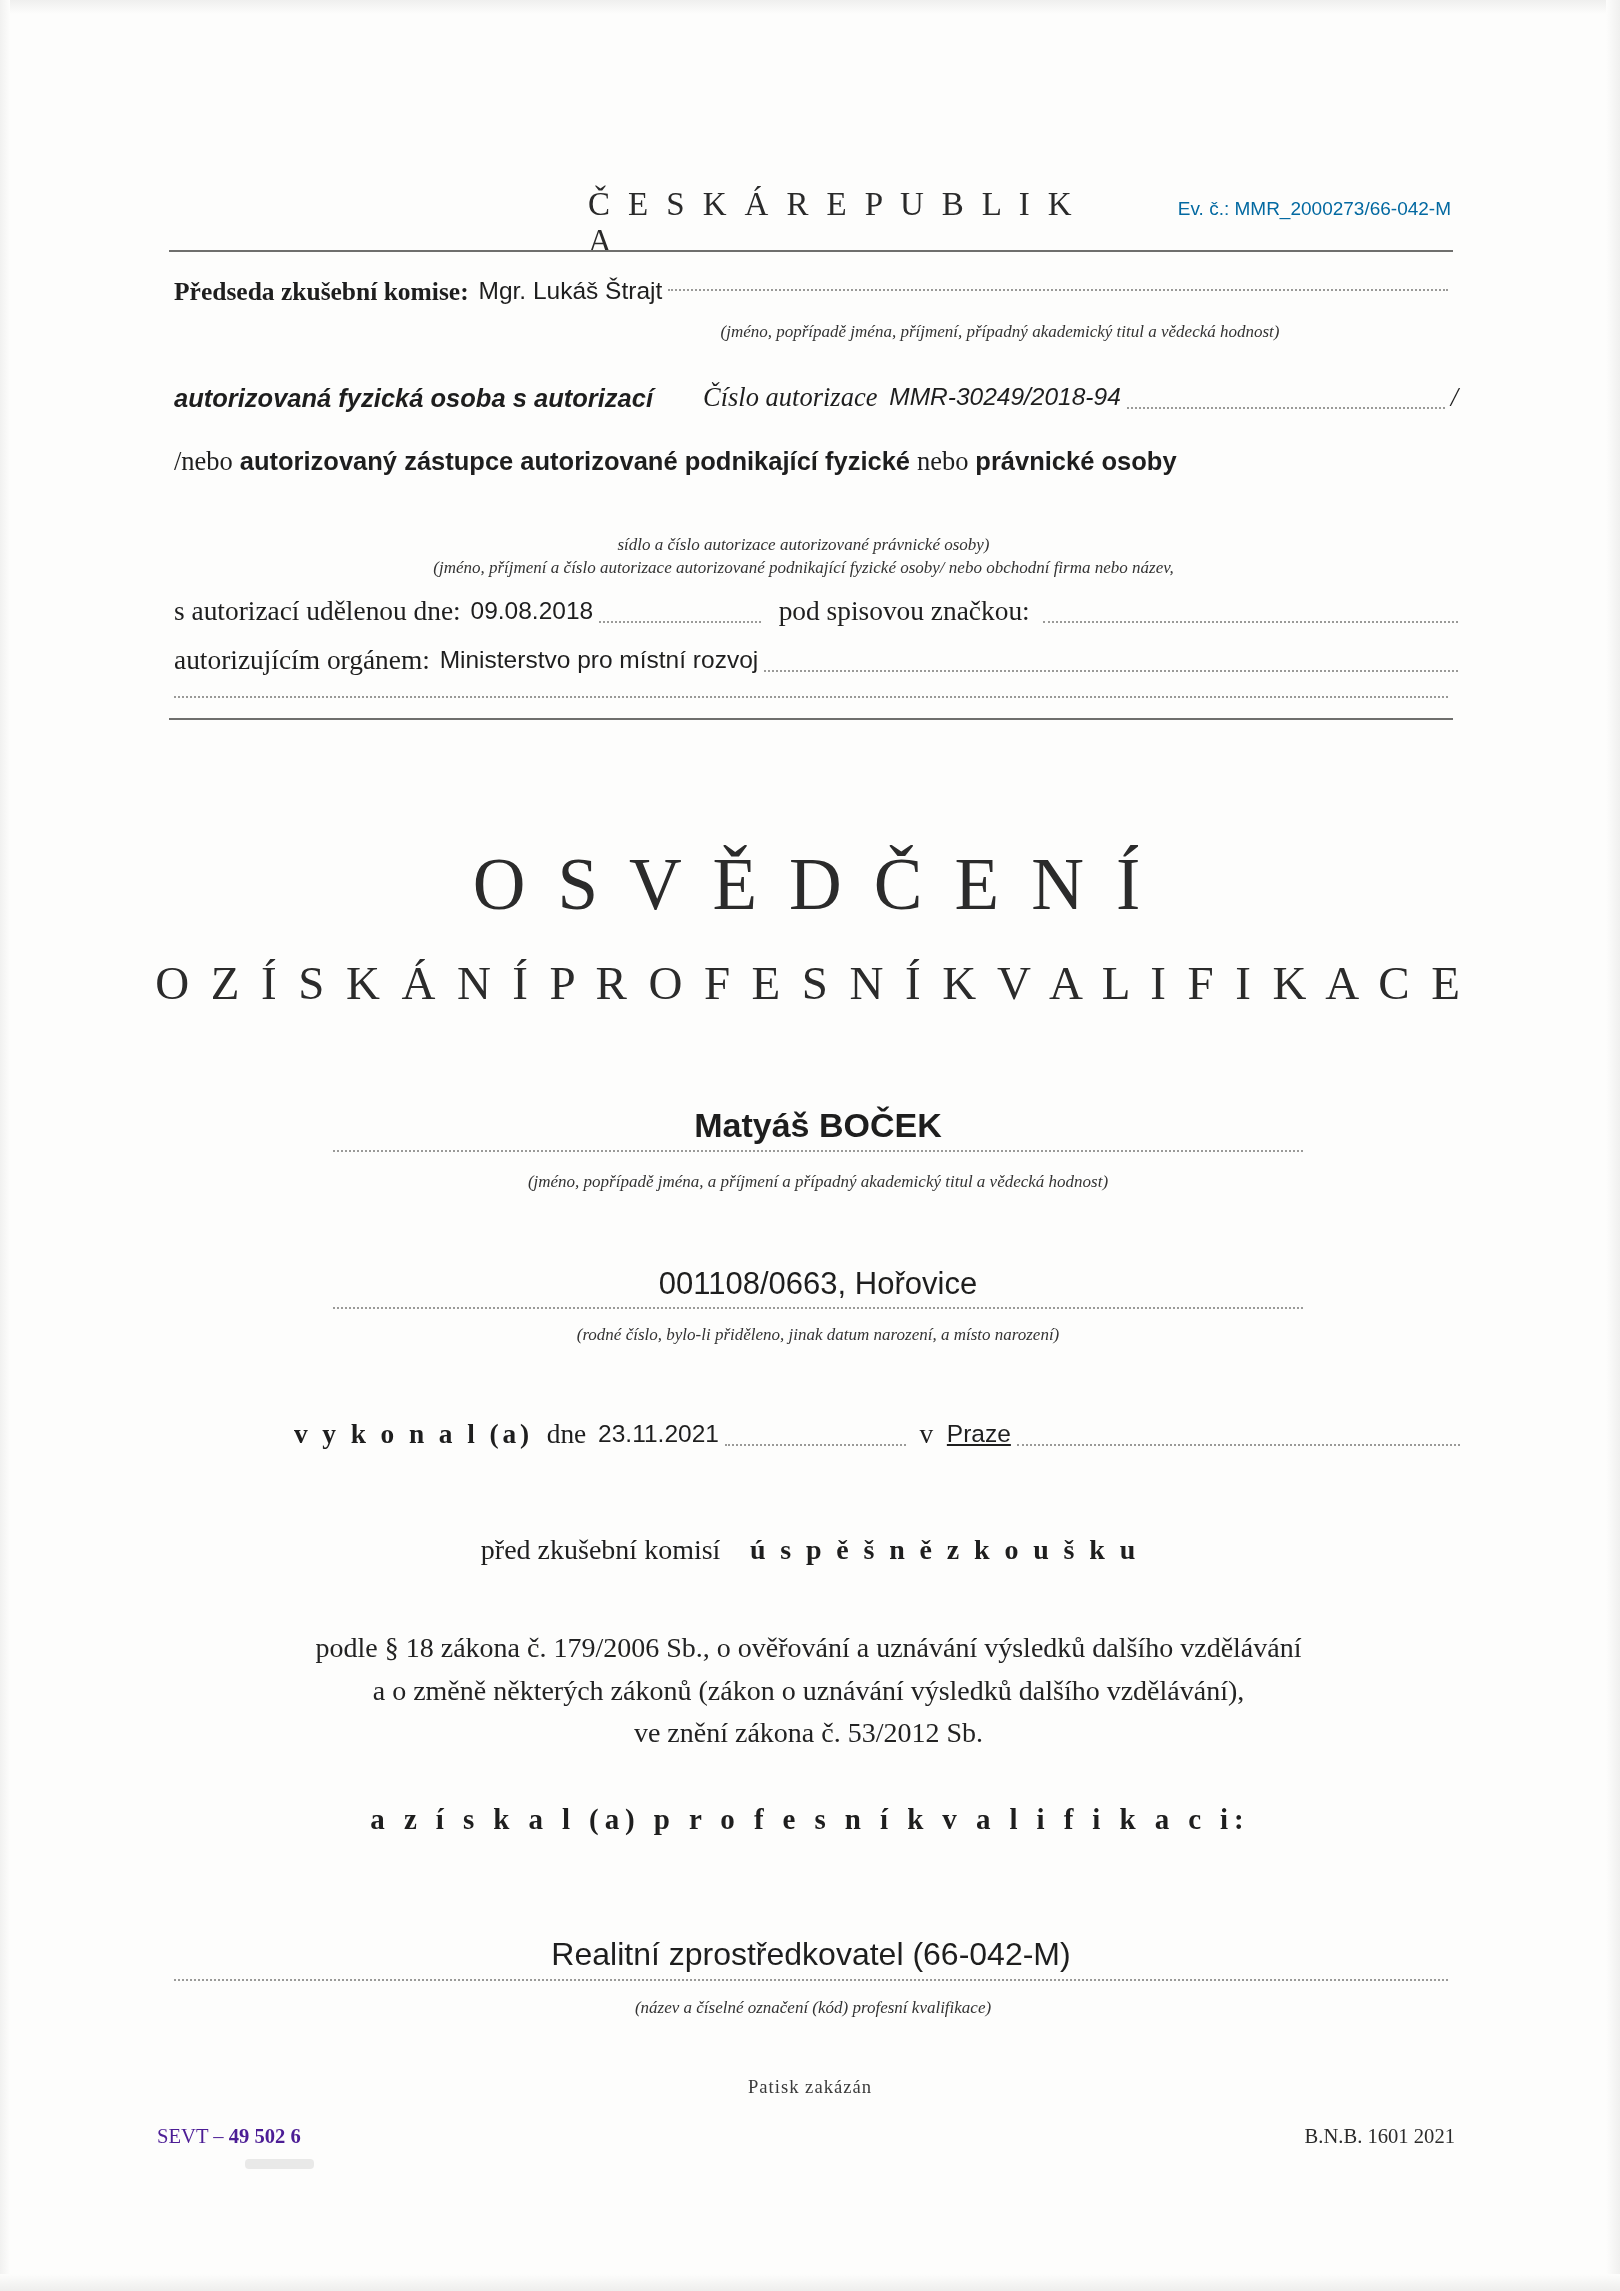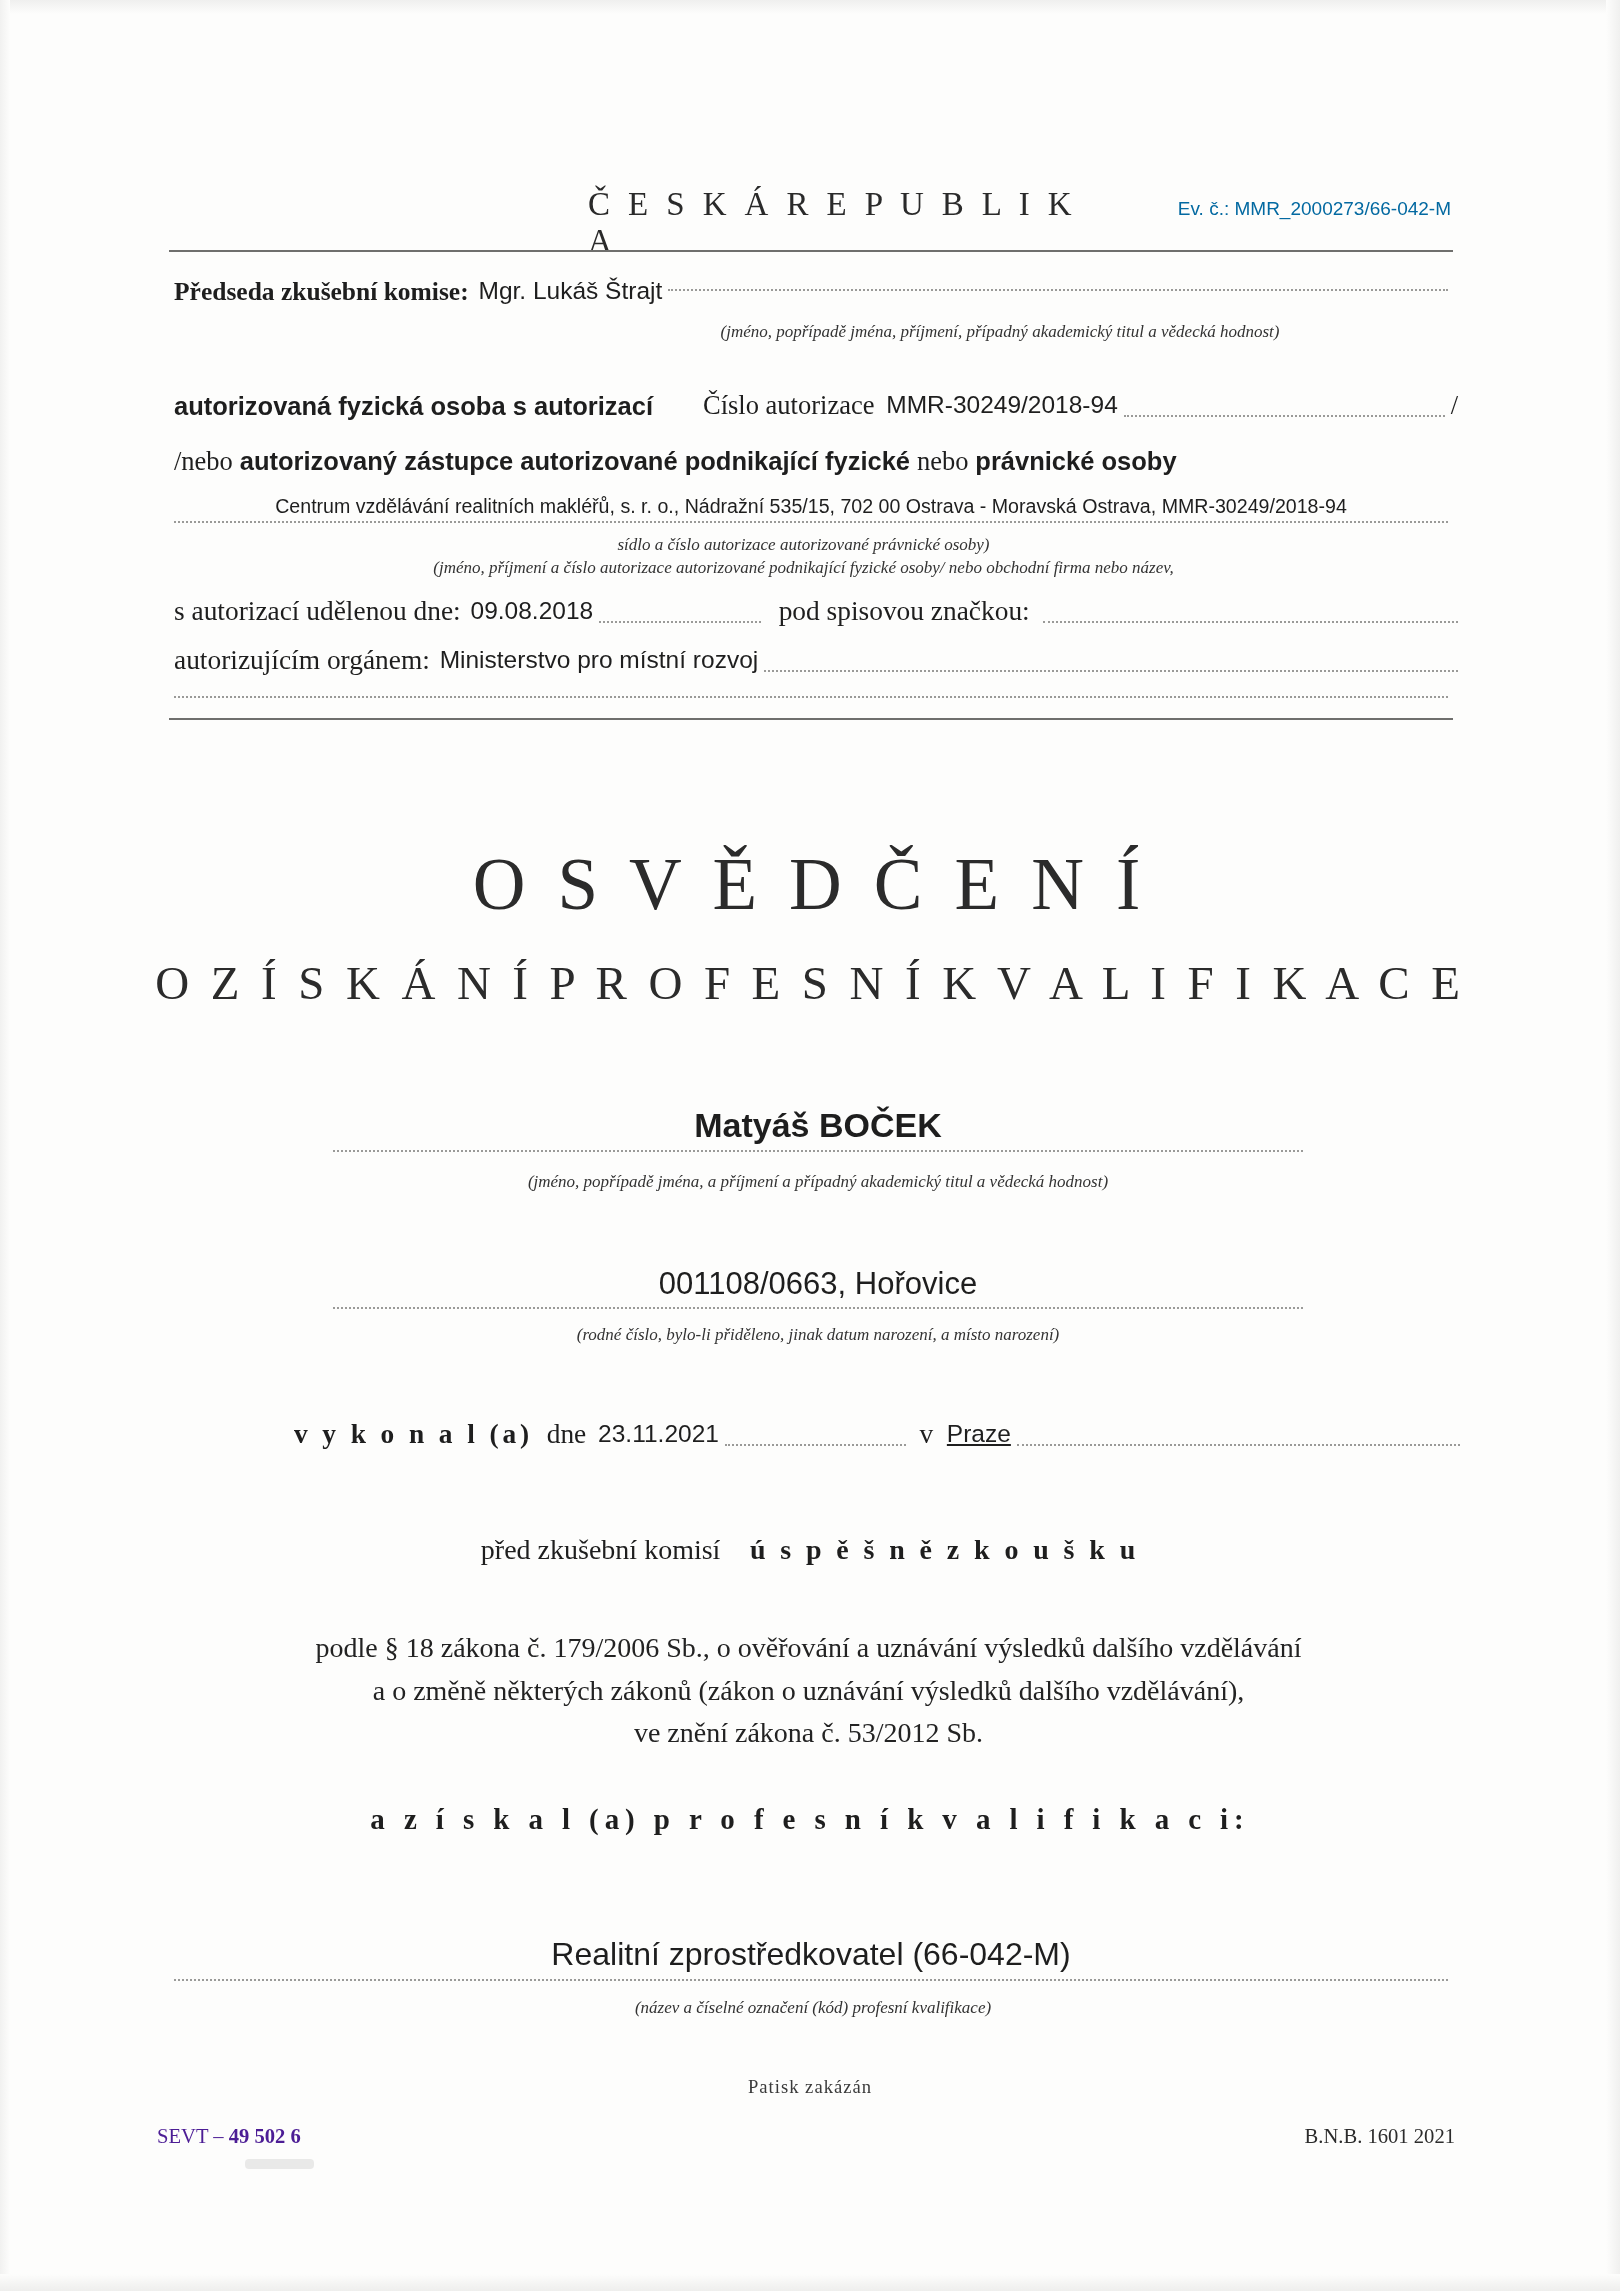--- a/index.html
+++ b/index.html
@@ -93,22 +93,22 @@
     font-style: italic;
     font-size: 17px;
     color: #333;
     text-align: center;
   }
   .cap-predseda {
     position: absolute; left: 549px; top: 322px; width: 902px;
   }
 
   .row-auth {
-    position: absolute; left: 174px; top: 390px; width: 1284px;
-    display: flex; align-items: flex-end;
+    position: absolute; left: 174px; top: 382px; width: 1284px;
+    display: flex; align-items: flex-end; font-style: italic;
   }
   .auth-bold {
     font-family: "Liberation Sans", sans-serif;
     font-weight: bold;
     font-size: 25.5px;
     white-space: nowrap;
   }
   .cislo-aut {
     font-family: "Liberation Serif", serif;
     font-size: 26.5px;
@@ -391,24 +391,20 @@
     <span class="slash-end">/</span>
   </div>
 
   <div class="row-nebo">
     <span class="nebo-plain">/nebo</span>
     <span class="nebo-b">autorizovaný zástupce autorizované podnikající fyzické</span>
     <span class="nebo-plain">nebo</span>
     <span class="nebo-b">právnické osoby</span>
   </div>
 
-  <div class="row-centrum">
-    <div class="centrum-val">Centrum vzdělávání realitních makléřů, s. r. o., Nádražní 535/15, 702 00 Ostrava - Moravská Ostrava, MMR-30249/2018-94</div>
-    <div class="centrum-underline"></div>
-  </div>
   <div class="caption-ital cap-centrum">
     <div>sídlo a číslo autorizace autorizované právnické osoby)</div>
     <div>(jméno, příjmení a číslo autorizace autorizované podnikající fyzické osoby/ nebo obchodní firma nebo název,</div>
   </div>
 
   <div class="row-udelena">
     <span class="plain-serif">s autorizací udělenou dne:</span>
     <span class="val-sans">09.08.2018</span>
     <span class="dotline" style="max-width:162px;"></span>
     <span class="plain-serif" style="padding-left:17.6px;">pod spisovou značkou:</span>

